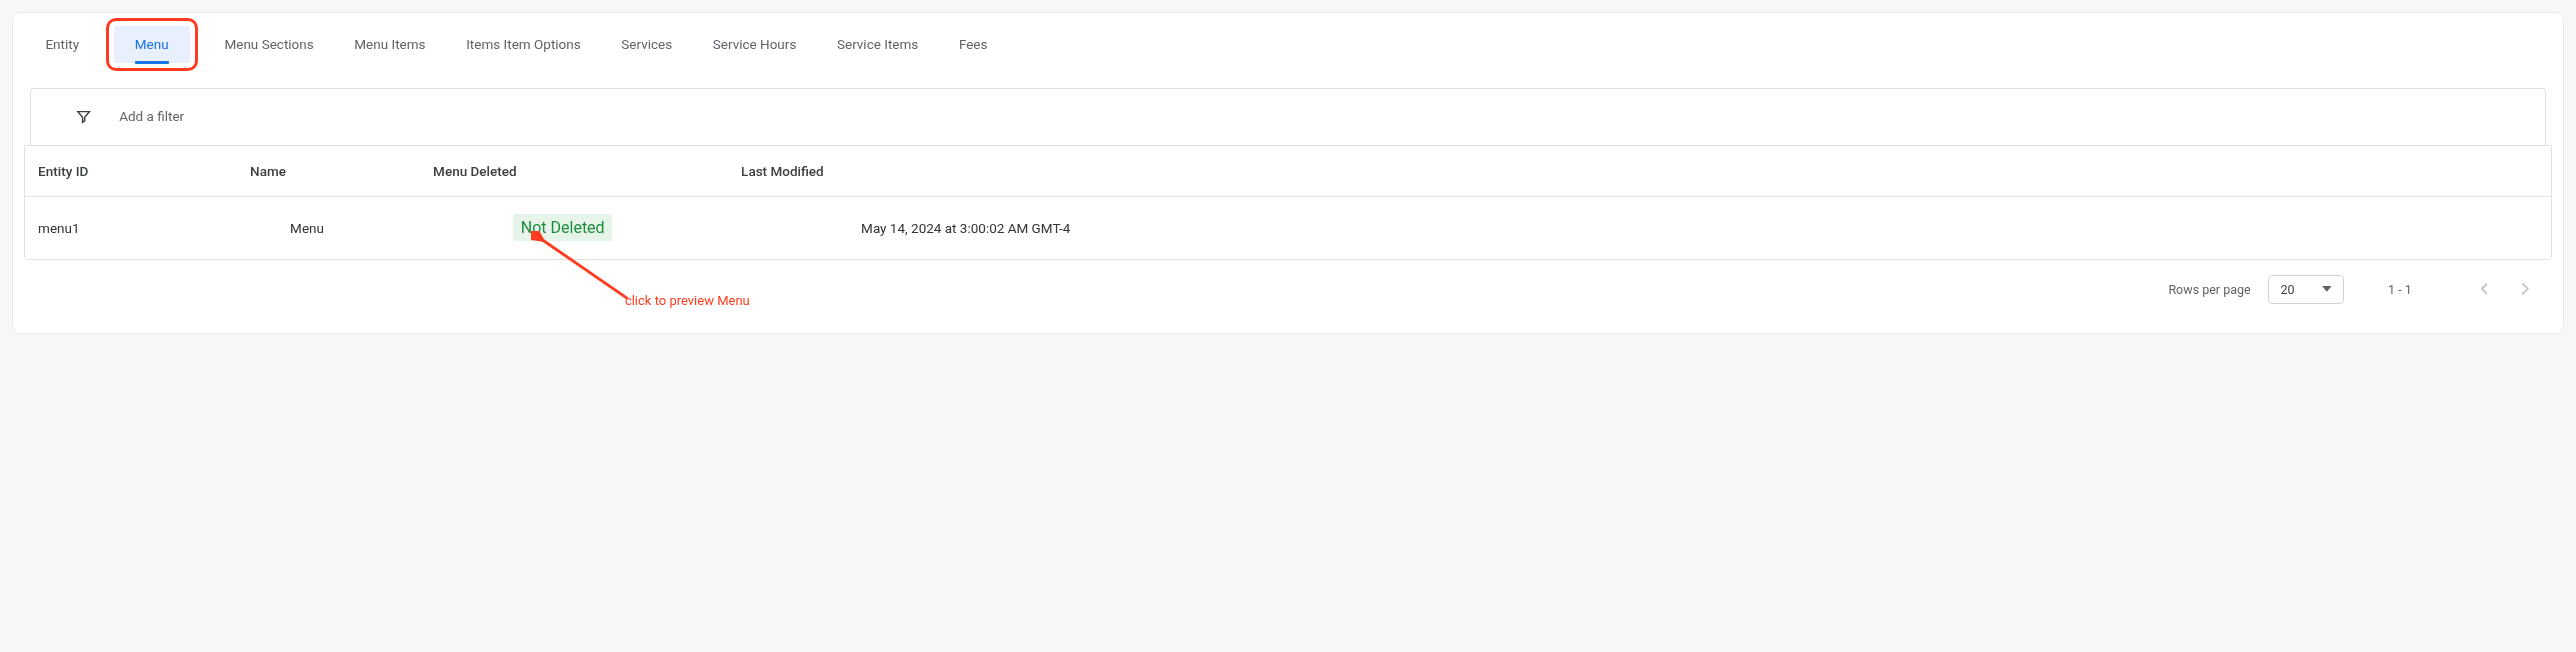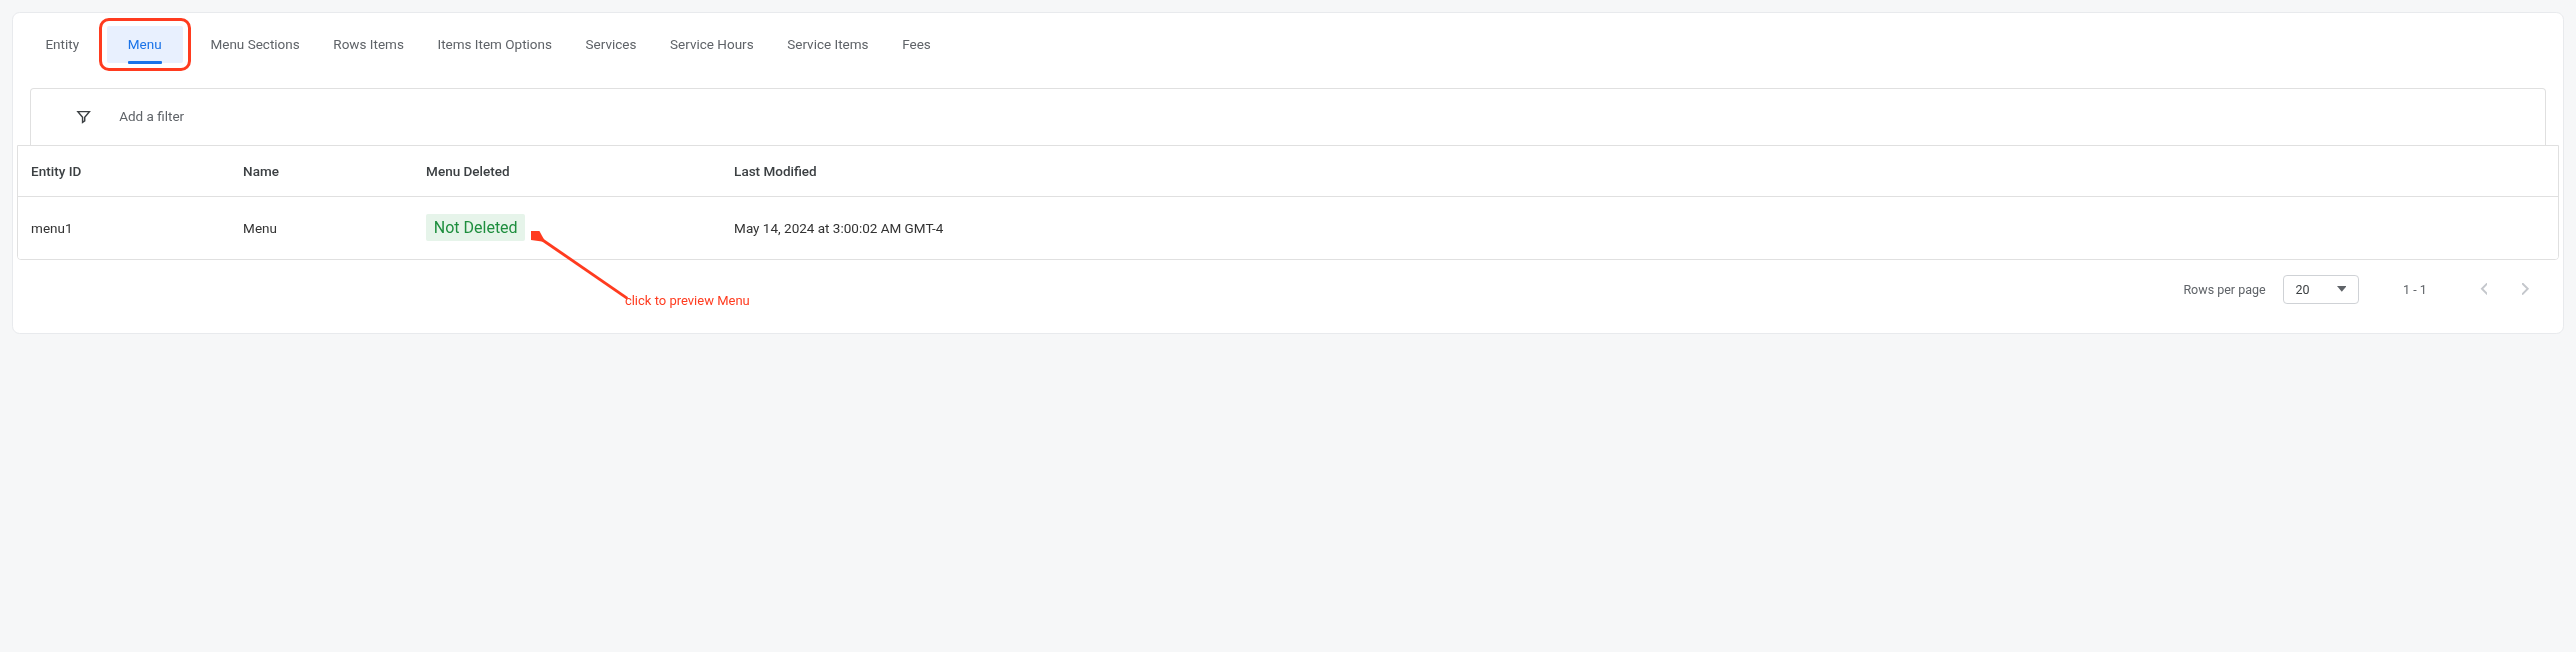--- a/index.html
+++ b/index.html
@@ -14,21 +14,21 @@
       background: #fff;
       border: 1px solid #e8eaed;
       border-radius: 7.7px;
       padding: 13.5px 0 29px;
     }
 
     
     .tabs {
       display: flex;
       align-items: flex-end;
-      gap: 22px;
+      gap: 29px;
       padding: 0 27px 9.6px;
     }
     .tab {
       font-size: 13.5px;
       color: #5f6368;
       padding: 9.6px 5.8px 11.6px;
       cursor: pointer;
       position: relative;
     }
     .tab.active {
@@ -62,40 +62,41 @@
       display: flex;
       gap: 27px;
     }
     .filter-bar .filter-text {
       color: #5f6368;
       font-size: 13.5px;
     }
 
     
     .table {
-      margin: 0 4px;
+      margin: 0 11px;
       border: 1px solid #e0e0e0;
       border-radius: 0 0 3.9px 3.9px;
       overflow: hidden;
     }
     .row {
       display: grid;
       grid-template-columns: 212px 183px 308px 1fr;
       padding: 17.3px 13.5px;
       align-items: center;
       font-size: 13.5px;
     }
     .row.header {
       background: #fff;
       border-bottom: 1px solid #e0e0e0;
       color: #3c4043;
       font-weight: 500;
     }
     .row.body {
       background: #fff;
+      gap: 40px;
     }
     .badge {
       display: inline-block;
       background: #e6f4ea;
       color: #1e8e3e;
       font-size: 16px;
       padding: 3.9px 7.7px;
       border-radius: 1.9px;
     }
 
@@ -113,21 +114,21 @@
       display: inline-flex;
       align-items: center;
       gap: 27px;
       border: 1px solid #cfd2d6;
       border-radius: 3.9px;
       padding: 5.8px 11.6px;
       color: #3c4043;
       font-size: 12.5px;
       background: #fff;
     }
-    .range { margin-left: 27px; margin-right: 27px; }
+    .range { margin-left: 27px; margin-right: 42px; }
     .nav-btn {
       width: 25px; height: 25px;
       display: inline-flex; align-items: center; justify-content: center;
       color: #bdc1c6;
       cursor: default;
     }
 
     
     .annotation {
       position: relative;
@@ -149,21 +150,21 @@
   </style>
 </head>
 <body>
 
 <div class="card">
 
   <div class="tabs">
     <div class="tab">Entity</div>
     <div class="tab active highlighted">Menu</div>
     <div class="tab">Menu Sections</div>
-    <div class="tab">Rows Items</div>
+    <div class="tab">Menu Items</div>
     <div class="tab">Items Item Options</div>
     <div class="tab">Services</div>
     <div class="tab">Service Hours</div>
     <div class="tab">Service Items</div>
     <div class="tab">Fees</div>
   </div>
 
   <div class="filter-bar">
     <span>
       <svg width="17.3" height="17.3" viewBox="0 0 24 24" fill="none" stroke="#3c4043" stroke-width="2">

